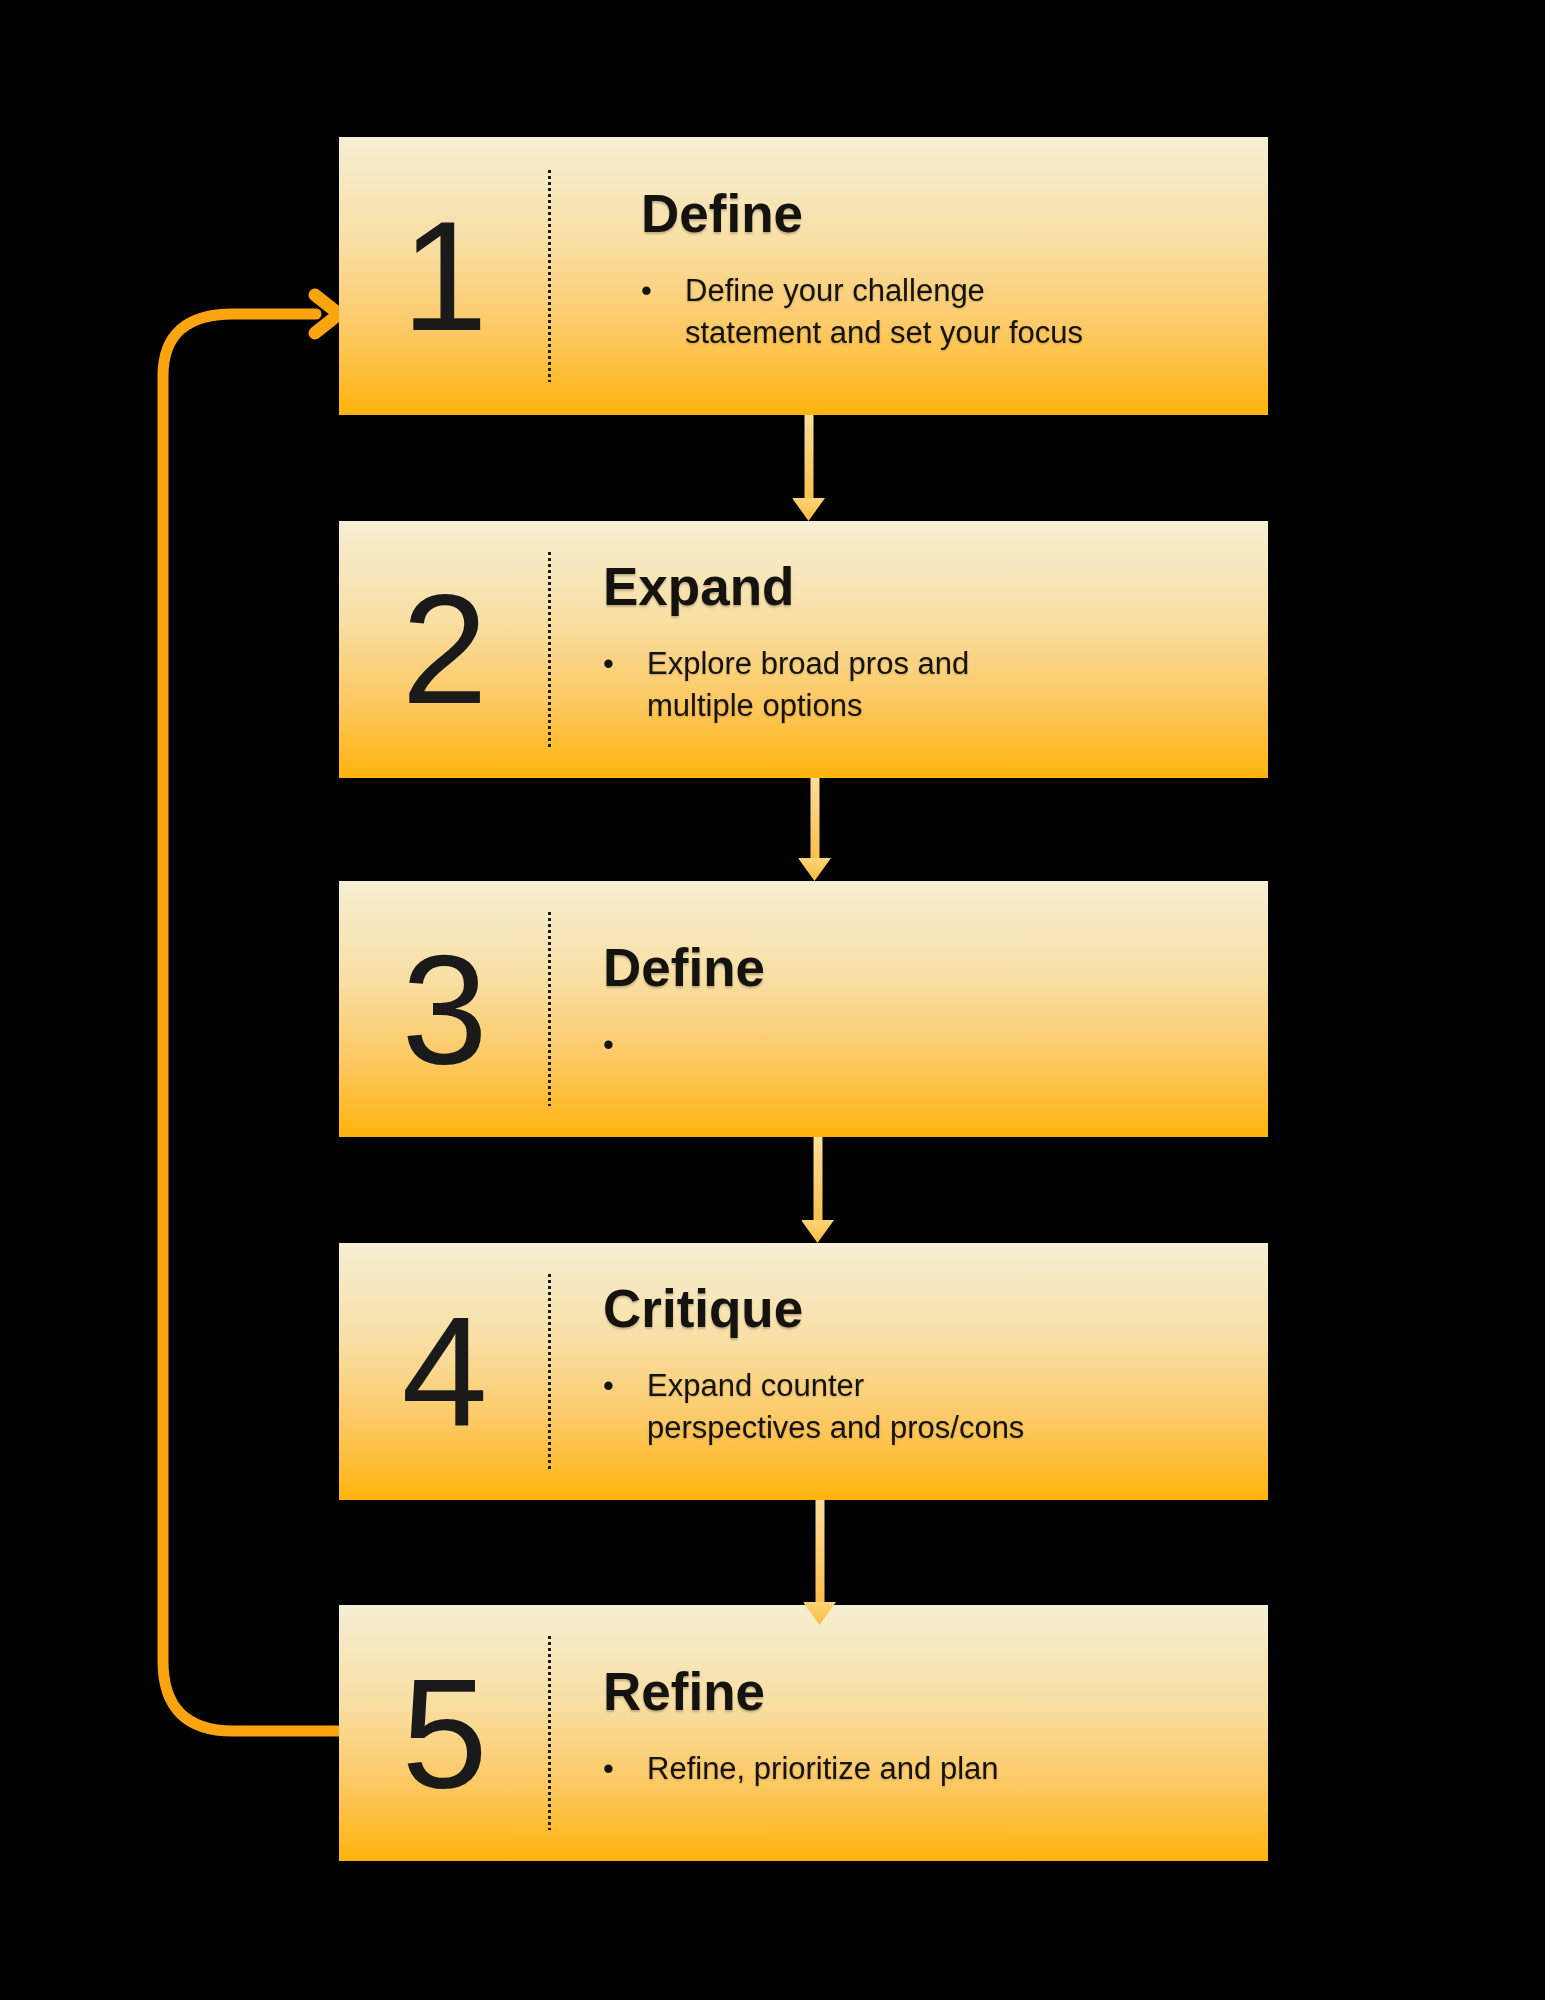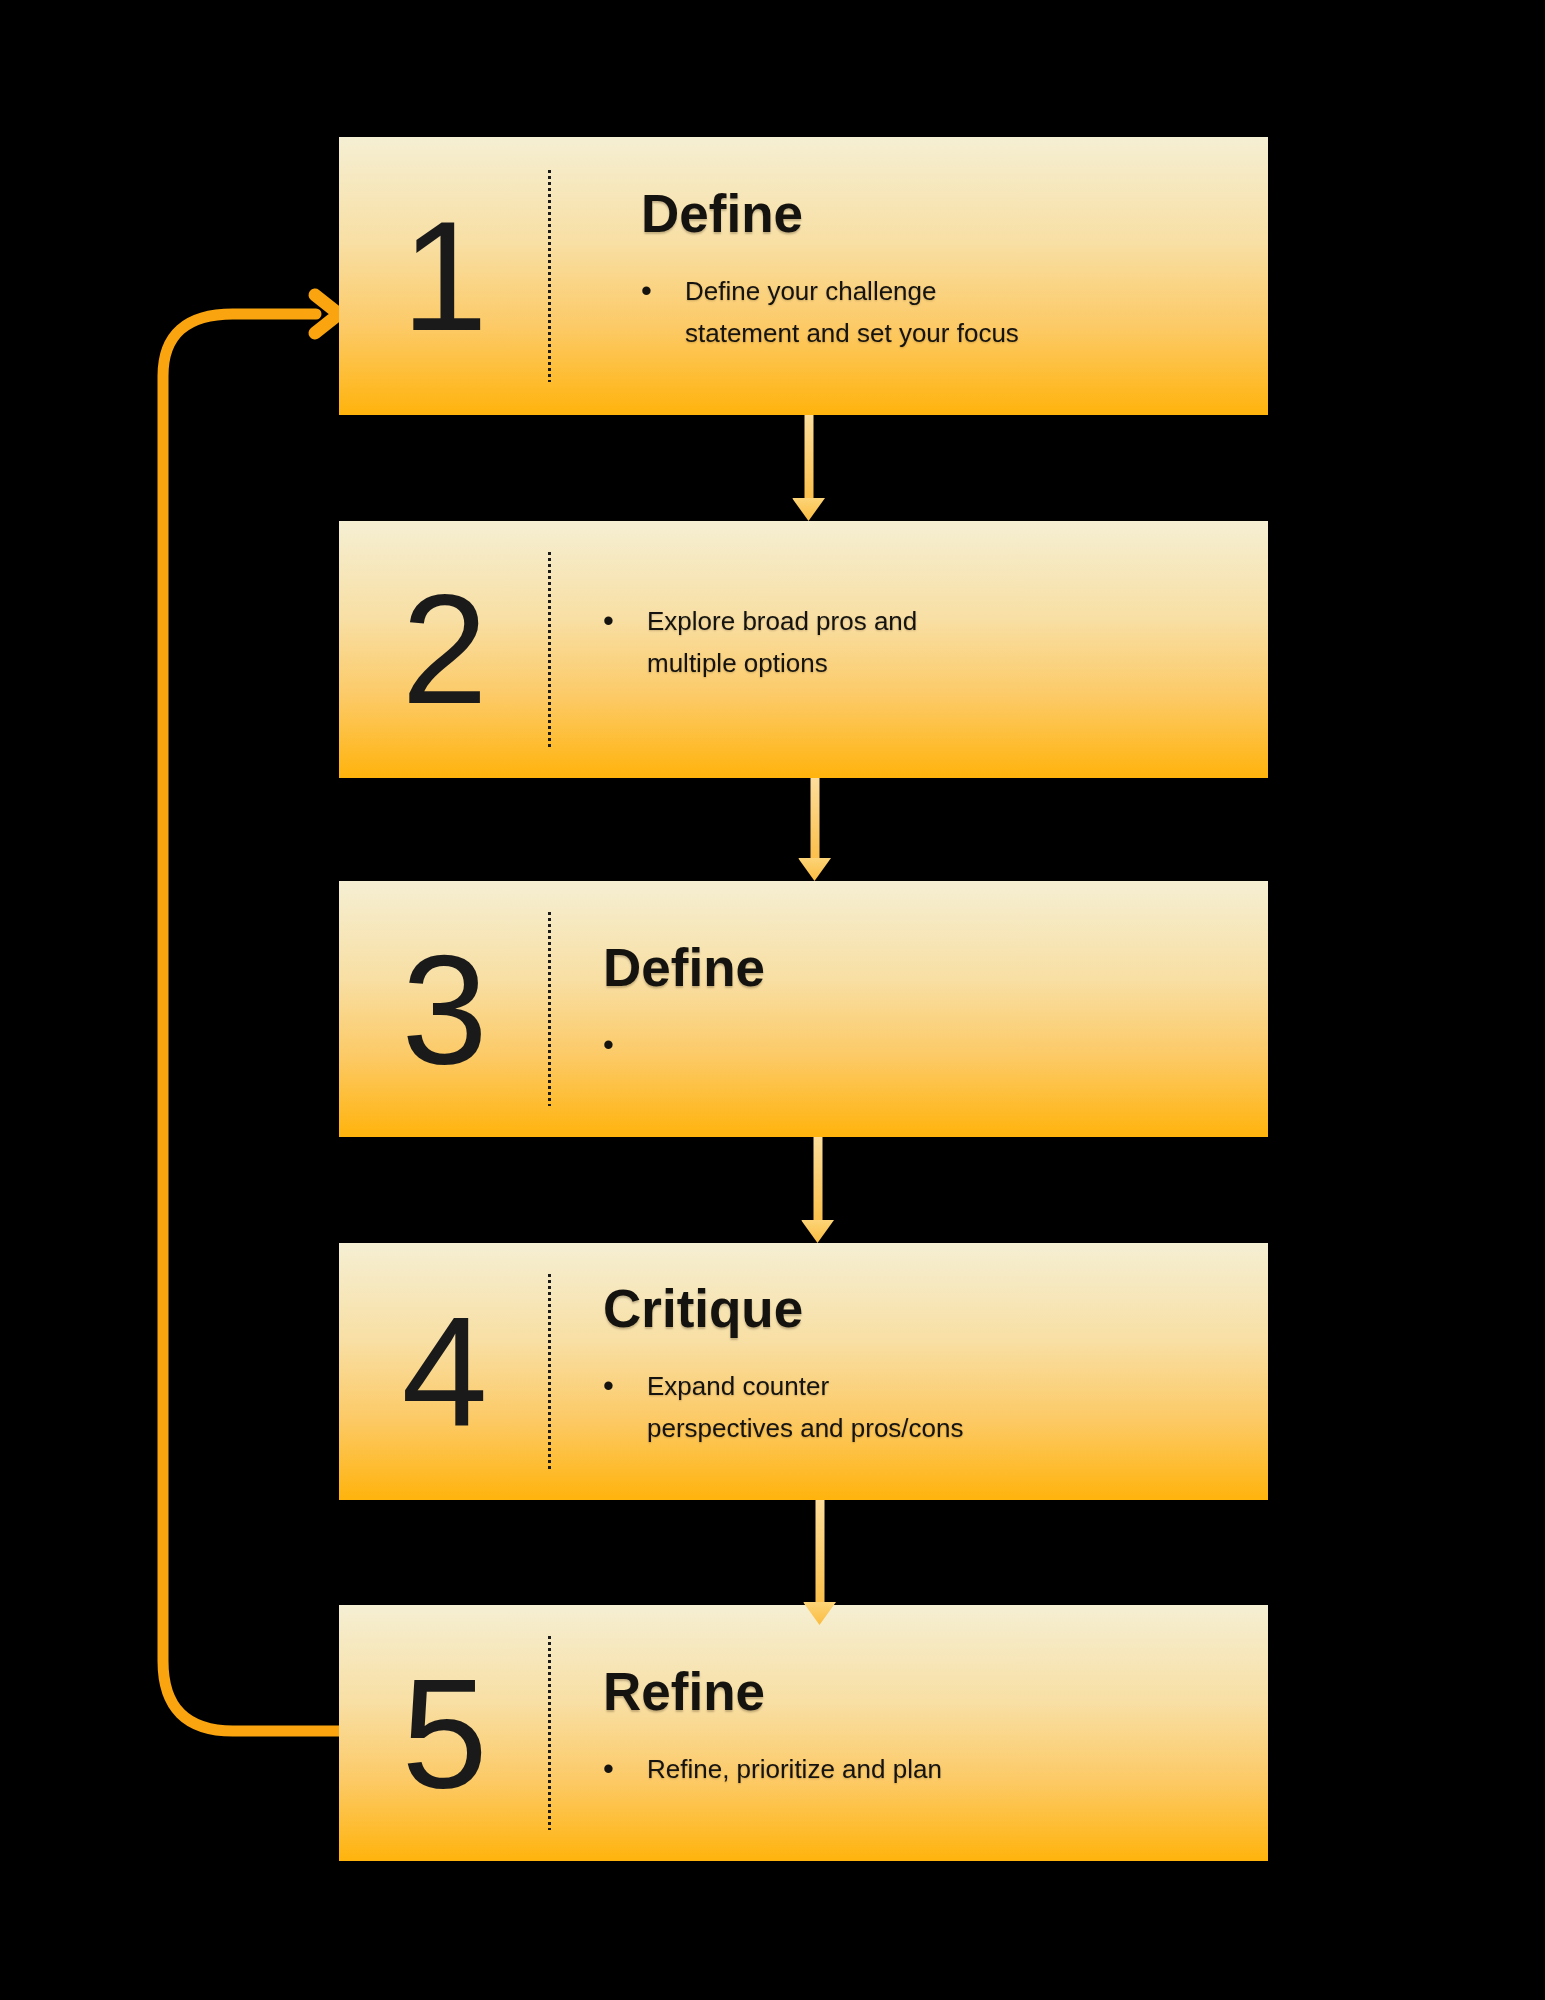--- a/index.html
+++ b/index.html
@@ -65,21 +65,21 @@
     margin-bottom:26px;
     text-shadow:0 2px 2px rgba(40,25,0,0.25);
   }
   .bullet-row{display:flex;align-items:flex-start;}
   .bullet-dot{
     flex:0 0 44px;width:44px;
     font-size:31px;line-height:42px;
     color:var(--text);
   }
   .bullet-text{
-    font-size:26px;line-height:42px;
+    font-size:31px;line-height:42px;
     color:var(--text);
     white-space:pre-line;
     text-shadow:0 1px 2px rgba(40,25,0,0.22);
   }
   
   .connector{position:absolute;z-index:2;}
   .connector .line{
     position:absolute;left:50%;transform:translateX(-50%);
     width:9px;top:0;
     background:linear-gradient(180deg,var(--connector_top),var(--connector_bottom));
@@ -135,20 +135,21 @@
     <div class="line"></div>
     <div class="head"></div>
   </div>
 
   <div class="step-box b2">
     <div class="num-col">
       <span class="step-number">2</span>
     </div>
     <div class="divider"></div>
     <div class="text-col">
+      <div class="step-title">Expand</div>
       <div class="bullet-row">
         <span class="bullet-dot">•</span>
         <span class="bullet-text">Explore broad pros and
 multiple options</span>
       </div>
     </div>
   </div>
 
   <div class="connector c2">
     <div class="line"></div>

